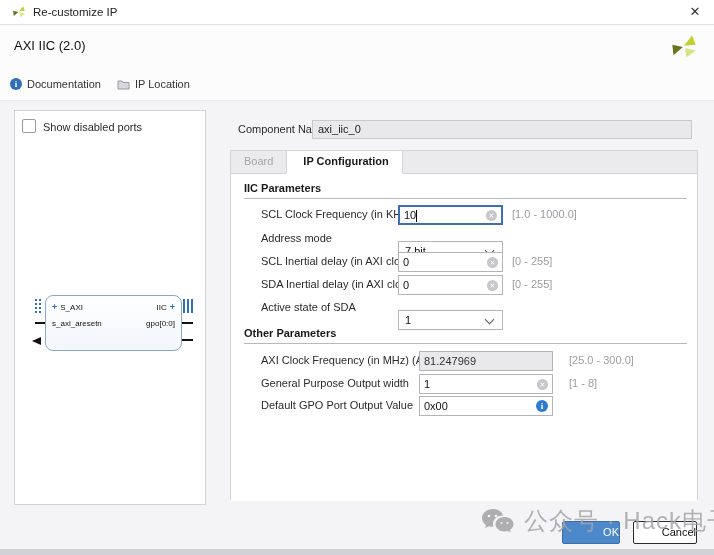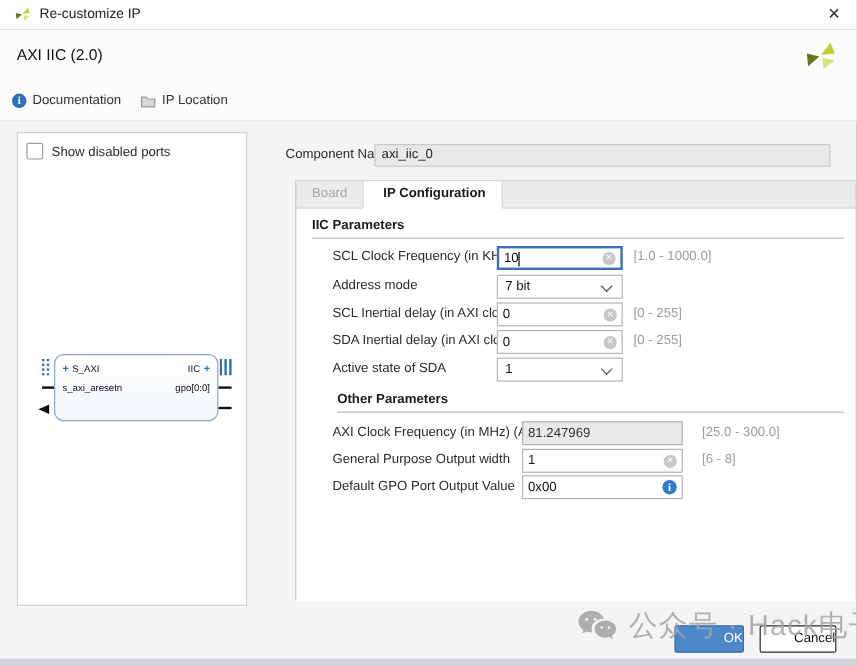--- a/index.html
+++ b/index.html
@@ -31,41 +31,41 @@
   .pgroup{display:flex;align-items:center;gap:3px;}
   .stub{position:absolute;background:#111;}
   .dotgrid{position:absolute;left:20px;top:188px;}
   .ifbars{position:absolute;left:168px;top:188px;}
   .arrowL{position:absolute;left:17px;top:226px;width:0;height:0;border-top:4px solid transparent;border-bottom:4px solid transparent;border-right:9px solid #111;}
   
   .comprow{position:absolute;left:238px;top:120px;height:20px;}
   .complabel{position:absolute;left:0;top:3px;white-space:nowrap;}
   .compfield{position:absolute;left:312px;top:120px;width:380px;height:19px;background:#e9e9eb;border:1px solid #c9c8cc;box-sizing:border-box;line-height:17px;padding-left:5px;color:#222;}
   
-  .tabpanel{position:absolute;left:246px;top:150px;width:468px;height:350px;border:1px solid #d4d3d7;box-sizing:border-box;background:#fdba74;}
+  .tabpanel{position:absolute;left:230px;top:150px;width:468px;height:350px;border:1px solid #d4d3d7;box-sizing:border-box;background:#000000;}
   .tabstrip{position:relative;height:22px;background:#ebebed;border-bottom:1px solid #d4d3d7;display:flex;}
   .tab{padding:0 13px;line-height:21px;color:#a6a6aa;}
   .tab.active{background:#fff;border-left:1px solid #d4d3d7;border-right:1px solid #d4d3d7;border-bottom:1px solid #fff;margin-bottom:-1px;color:#1a1a1a;font-weight:bold;padding-left:16px;}
   .content{position:relative;height:327px;background:#fff;}
   .section{position:absolute;left:13px;right:10px;font-weight:bold;color:#1a1a1a;border-bottom:1px solid #b9b8bd;padding-bottom:4px;}
   .frow{position:absolute;left:0;right:0;height:20px;}
   .flabel{position:absolute;left:30px;top:3px;white-space:nowrap;}
   .fctl{position:absolute;left:167px;width:105px;height:20px;box-sizing:border-box;}
   .wide .fctl{left:188px;width:134px;}
   .frange{position:absolute;left:281px;top:3px;color:#9c9da1;}
   .wide .frange{left:338px;}
   .tinput{position:relative;width:100%;height:100%;border:1px solid #b4b3b8;background:#fff;box-sizing:border-box;}
   .tinput input{position:absolute;left:0;top:0;width:100%;height:100%;border:none;outline:none;background:transparent;font-family:Liberation Sans, sans-serif;font-size:11px;color:#111;padding:0 18px 0 4px;box-sizing:border-box;}
   .tinput.focused{border:2px solid #3c70b6;}
   .tinput.readonly{background:#e9e9eb;}
   .tinput.readonly input{color:#333;}
   .caret{position:absolute;left:16px;top:3px;width:1px;height:12px;background:#000;}
   .clearic{position:absolute;right:4px;top:50%;margin-top:-5.5px;width:11px;height:11px;border-radius:50%;background:#c7c7cb;color:#fff;font-size:7px;line-height:11px;text-align:center;cursor:pointer;}
   .infoic{position:absolute;right:4px;top:50%;margin-top:-6px;width:12px;height:12px;border-radius:50%;background:#2f7bd0;color:#fff;font-size:9px;line-height:12px;text-align:center;font-family:"Liberation Serif",serif;font-weight:bold;cursor:pointer;}
-  .fselect{position:relative;width:100%;height:100%;border:1px solid #b4b3b8;background:#fff;box-sizing:border-box;cursor:pointer;}
+  .fselect{position:relative;width:100%;height:100%;border:1px solid #b4b3b8;background:#fff;box-sizing:border-box;cursor:pointer;margin-top:12px;}
   .fselect .selval{position:absolute;left:6px;top:3px;color:#111;}
   .chev{position:absolute;right:9px;top:5px;width:6px;height:6px;border-right:1.5px solid #55565a;border-bottom:1.5px solid #55565a;transform:rotate(45deg);}
   
   .btn{position:absolute;top:521px;height:23px;box-sizing:border-box;text-align:right;line-height:21px;cursor:pointer;border-radius:2px;}
   .btn.ok{left:562px;width:58px;background:#4d88cb;border:1px solid #3c6ea9;color:#fff;}
   .btn.cancel{left:633px;width:64px;background:#fff;border:1px solid #2b2b2b;color:#111;}
   .bottomstrip{position:absolute;left:0;bottom:0;width:714px;height:6px;background:#d2d1d5;}
   
   .watermark{position:absolute;left:480px;top:505px;display:flex;align-items:center;gap:8px;z-index:50;pointer-events:none;opacity:0.85;}
   .watermark .wmtext{font-size:24px;color:#a5a5a9;letter-spacing:1px;white-space:nowrap;}
@@ -219,41 +219,41 @@
       <div class="frow" style="top:124px;">
         <span class="flabel">Active state of SDA</span>
         <div class="fctl">
           <div class="fselect">
             <span class="selval">1</span>
             <span class="chev"></span>
           </div>
         </div>
       </div>
 
-      <div class="section" style="top:153px;margin-left:21px;">Other Parameters</div>
+      <div class="section" style="top:153px;">Other Parameters</div>
 
       <div class="frow wide" style="top:177px;">
         <span class="flabel">AXI Clock Frequency (in MHz) (Auto)</span>
         <div class="fctl">
           <div class="tinput readonly">
             <input readonly="" value="81.247969" style="">
           </div>
         </div>
         <span class="frange">[25.0 - 300.0]</span>
       </div>
 
       <div class="frow wide" style="top:200px;">
         <span class="flabel">General Purpose Output width</span>
         <div class="fctl">
           <div class="tinput">
             <input value="1" style="">
             <span class="clearic">✕</span>
           </div>
         </div>
-        <span class="frange">[6 - 8]</span>
+        <span class="frange">[1 - 8]</span>
       </div>
 
       <div class="frow wide" style="top:222px;">
         <span class="flabel">Default GPO Port Output Value</span>
         <div class="fctl">
           <div class="tinput">
             <input value="0x00" style="">
             <span class="infoic">i</span>
           </div>
         </div>

